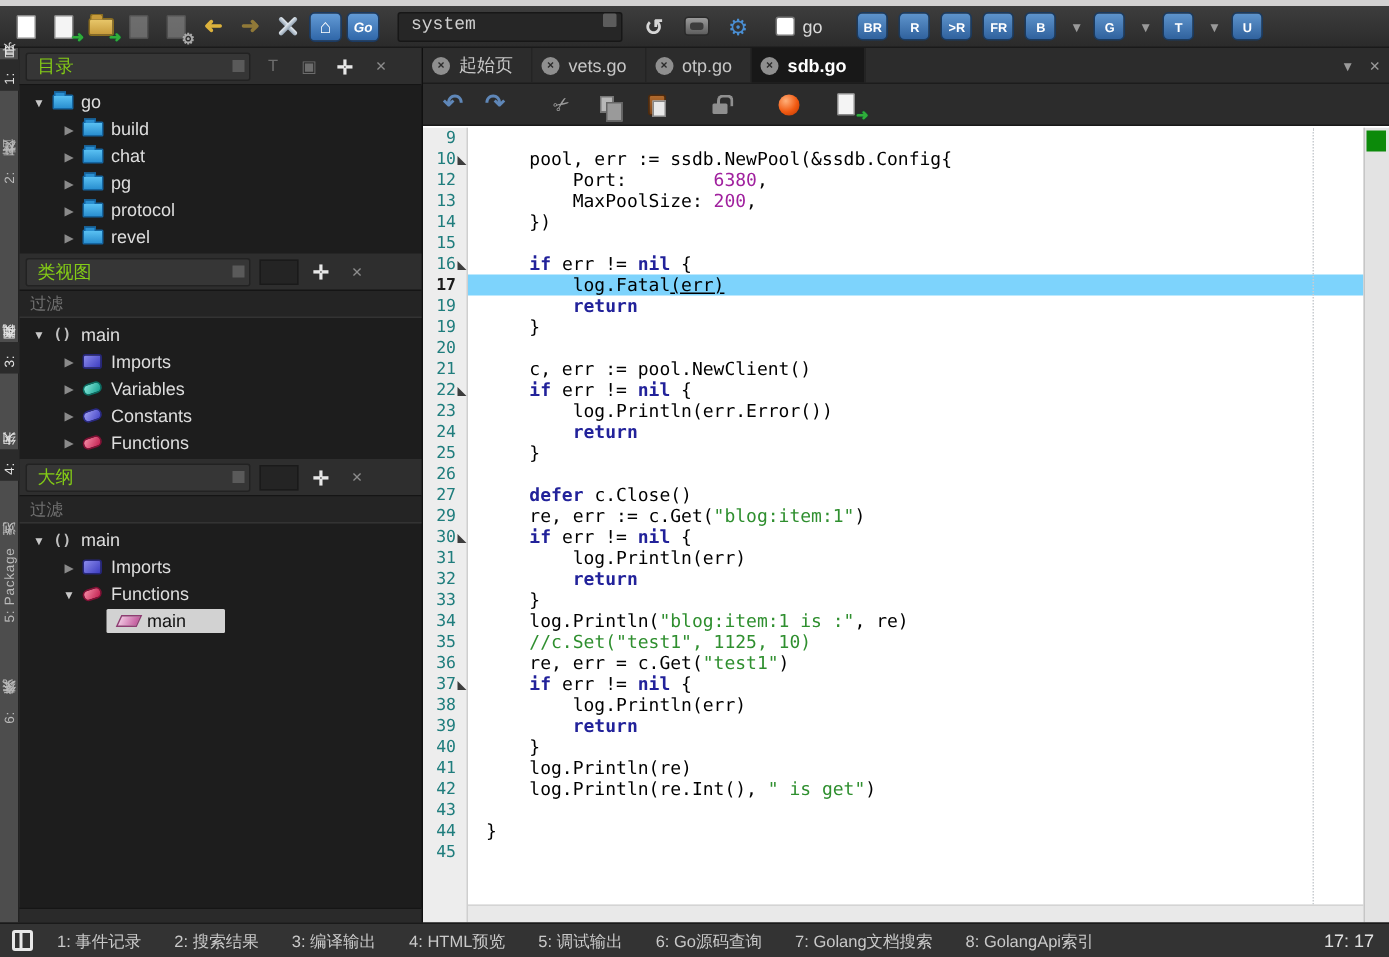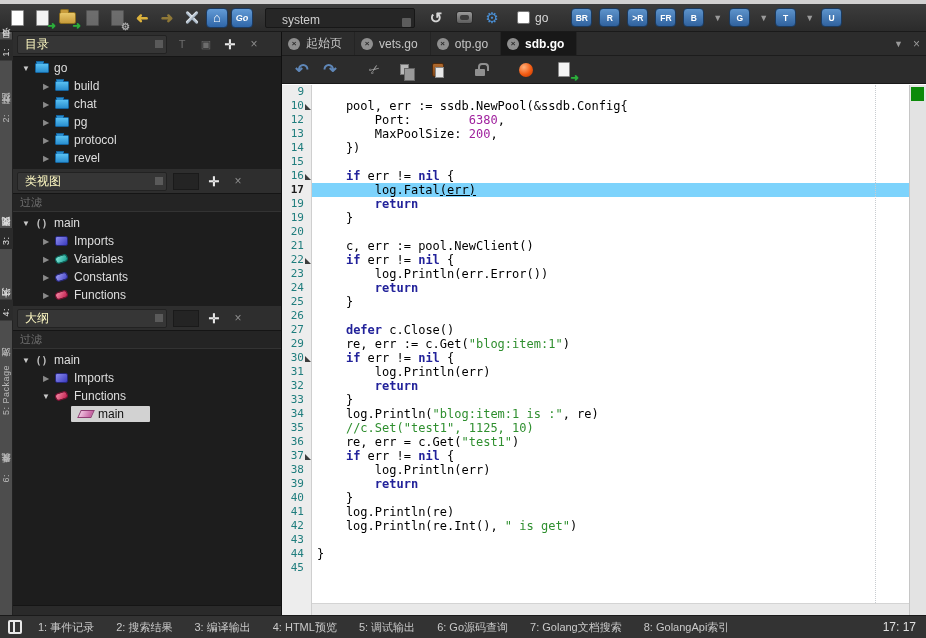--- a/index.html
+++ b/index.html
@@ -32,21 +32,21 @@
   .build-config-icon i { position:absolute; left:3px; top:9px; width:16px; height:3px; background:linear-gradient(#e8eef4,#93a3b3); border-radius:2px; }
   .build-config-icon i:first-child { transform:rotate(45deg); }
   .build-config-icon i:last-child { transform:rotate(-45deg); }
   .bluebtn { width:22px; height:20px; border-radius:4px;
              background:linear-gradient(#639bd6,#2f66a8); border:1px solid #1c3a60;
              color:#fff; display:inline-flex; align-items:center; justify-content:center; flex:none; }
   .home-button span { font-size:13px; line-height:1; }
   .go-docs-button span { font-size:9px; font-weight:bold; font-style:italic; }
   #system-combo { width:150px; height:20px; margin:0 10px 0 12px; background:#262626;
                   border:1px solid #171717; border-radius:2px; color:#cfcfcf; font-size:12px;
-                  display:flex; align-items:flex-end; padding-left:16px; }
+                  display:flex; align-items:flex-start; padding-left:8px;font-family:Liberation Mono, monospace; }
   #system-combo .mini { margin-left:auto; margin-right:3px; width:9px; height:9px; background:#5c5c5c; border-radius:1px; }
   .sync-icon span { color:#d6d6d6; font-size:15px; font-weight:bold; }
   .screen-icon i { width:17px; height:13px; border-radius:3px; background:linear-gradient(#9a9a9a,#5d5d5d); border:1px solid #2a2a2a; position:relative; }
   .screen-icon i::after { content:""; position:absolute; inset:3px; background:#3c3c3c; border-radius:2px; }
   .settings-gear-icon span { color:#4a8fd4; font-size:15px; }
   .go-check { width:13px; height:13px; background:#fff; border:1px solid #777; border-radius:2px; margin:0 5px 0 14px; flex:none; }
   .go-check-label { color:#d8d8d8; font-size:12px; margin-right:16px; }
   .actbtn { width:21px; height:19px; border-radius:4px; margin-left:7px;
             background:linear-gradient(#5e94cc,#30629e); border:1px solid #1b3a5e;
             color:#fff; font-size:8.5px; font-weight:bold; display:inline-flex; align-items:center; justify-content:center; flex:none; }
@@ -56,21 +56,21 @@
   #sidebar-tabs { left:0; top:32px; width:13px; height:583px; background:#4d4d4d; border-right:1px solid #222; }
   .sidetab { position:absolute; left:0; width:13px; color:#b9b9b9; font-size:9px;
              writing-mode:vertical-rl; transform:rotate(180deg); text-align:center;
              padding:4px 0; letter-spacing:.5px; white-space:nowrap; line-height:13px; }
   .sidetab.on { background:#2b2b2b; color:#e2e2e2; }
 
   
   #leftpanel { left:13px; top:32px; width:269px; height:583px; background:#1d1d1d; border-right:1px solid #101010; }
   .phead { height:25px; background:#2e2e2e; border-bottom:1px solid #151515; display:flex; align-items:center; padding:0 4px; }
   .pcombo { flex:1; height:19px; background:#363636; border:1px solid #222; border-radius:2px;
-            display:flex; align-items:center; color:#fef9c3; font-size:12px; padding-left:7px; max-width:150px; }
+            display:flex; align-items:center; color:#84cc16; font-size:12px; padding-left:7px; max-width:150px; }
   .pcombo .mini { margin-left:auto; margin-right:3px; width:8px; height:8px; background:#5a5a5a; }
   .phicon { width:18px; height:16px; margin-left:6px; display:inline-flex; align-items:center; justify-content:center;
             color:#6d6d6d; font-size:11px; }
   .phicon.well { width:26px; height:17px; background:#242424; border:1px solid #1a1a1a; }
   .float-icon { color:#e8e8e8 !important; font-weight:bold; font-size:13px !important; }
   .close-icon { color:#8d8d8d !important; font-size:12px !important; }
   .pfilter { height:18px; background:#242424; border-bottom:1px solid #333; color:#707070;
              font-size:11px; display:flex; align-items:center; padding-left:7px; }
   .tree { padding-top:2px; }
   .trow { height:18px; display:flex; align-items:center; color:#dedede; font-size:12px; white-space:nowrap; }
@@ -127,21 +127,21 @@
   #col-guide { position:absolute; left:593px; top:0; bottom:12px; border-left:1px dotted #c8ccd0; }
   #overview-strip { position:absolute; right:0; top:0; bottom:0; width:17px; background:#e3e3e3; border-left:1px solid #c6c6c6; }
   #overview-marker { position:absolute; right:2px; top:2px; width:13px; height:14px; background:#0c8a0a; }
   #hscroll { position:absolute; left:30px; right:17px; bottom:0; height:12px; background:#e9e9e9; border-top:1px solid #d4d4d4; }
   #lines {}
   .line { display:flex; height:14px; line-height:14px; }
   .gcell { width:30px; flex:none; position:relative; color:#1f7d7d; text-align:right; padding-right:8px; font-size:11px; background:transparent; }
   .line.cur .gcell { color:#1c1c1c; font-weight:bold; }
   .gcell .fm { position:absolute; right:1px; bottom:3px; width:0; height:0;
                border-bottom:6px solid #3d3d3d; border-right:6px solid transparent; }
-  .ccell { flex:1; padding-left:5px; margin-right:17px; white-space:pre; color:#000; }
+  .ccell { flex:1; padding-left:12px; margin-right:17px; white-space:pre; color:#000; }
   .line.cur .ccell { background:#7dd3fc; }
   .sk { color:#22229a; font-weight:bold; }
   .ss { color:#2f8f2f; }
   .sn { color:#a0219e; }
   .sc { color:#2f8f2f; }
   .su { color:#000; text-decoration:underline; }
 
   
   #statusbar { left:0; top:615px; width:926px; height:23px; background:#333; border-top:1px solid #1a1a1a;
                display:flex; align-items:center; color:#c9c9c9; font-size:11px; }

